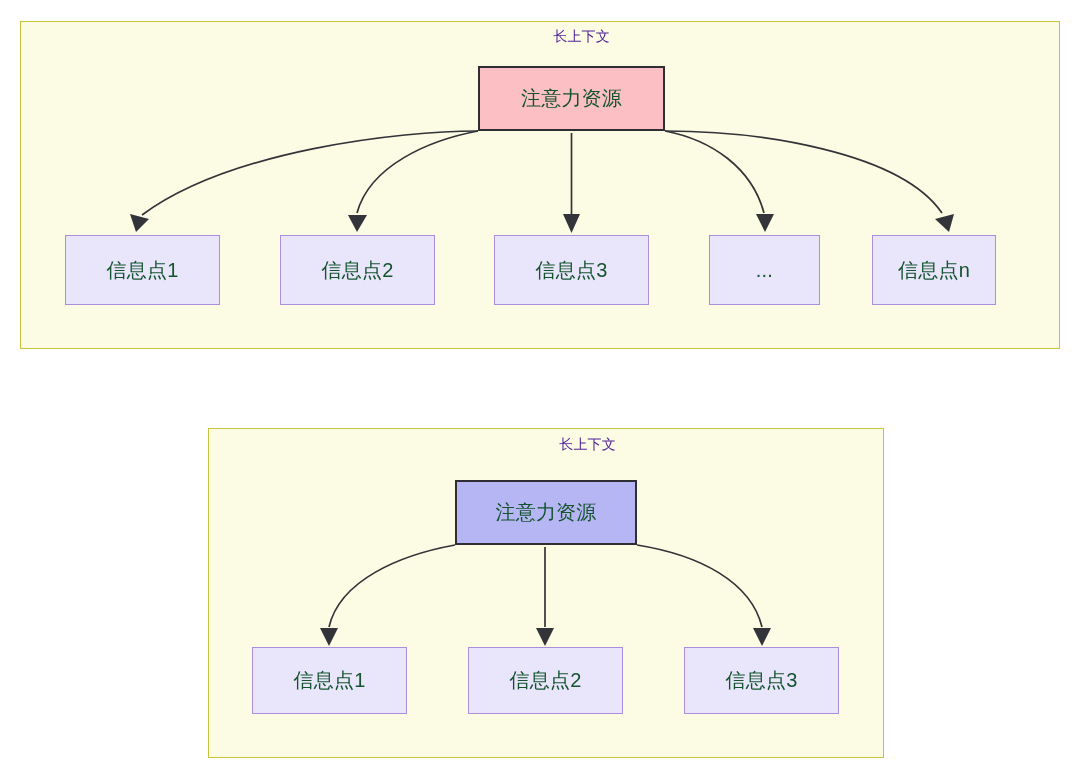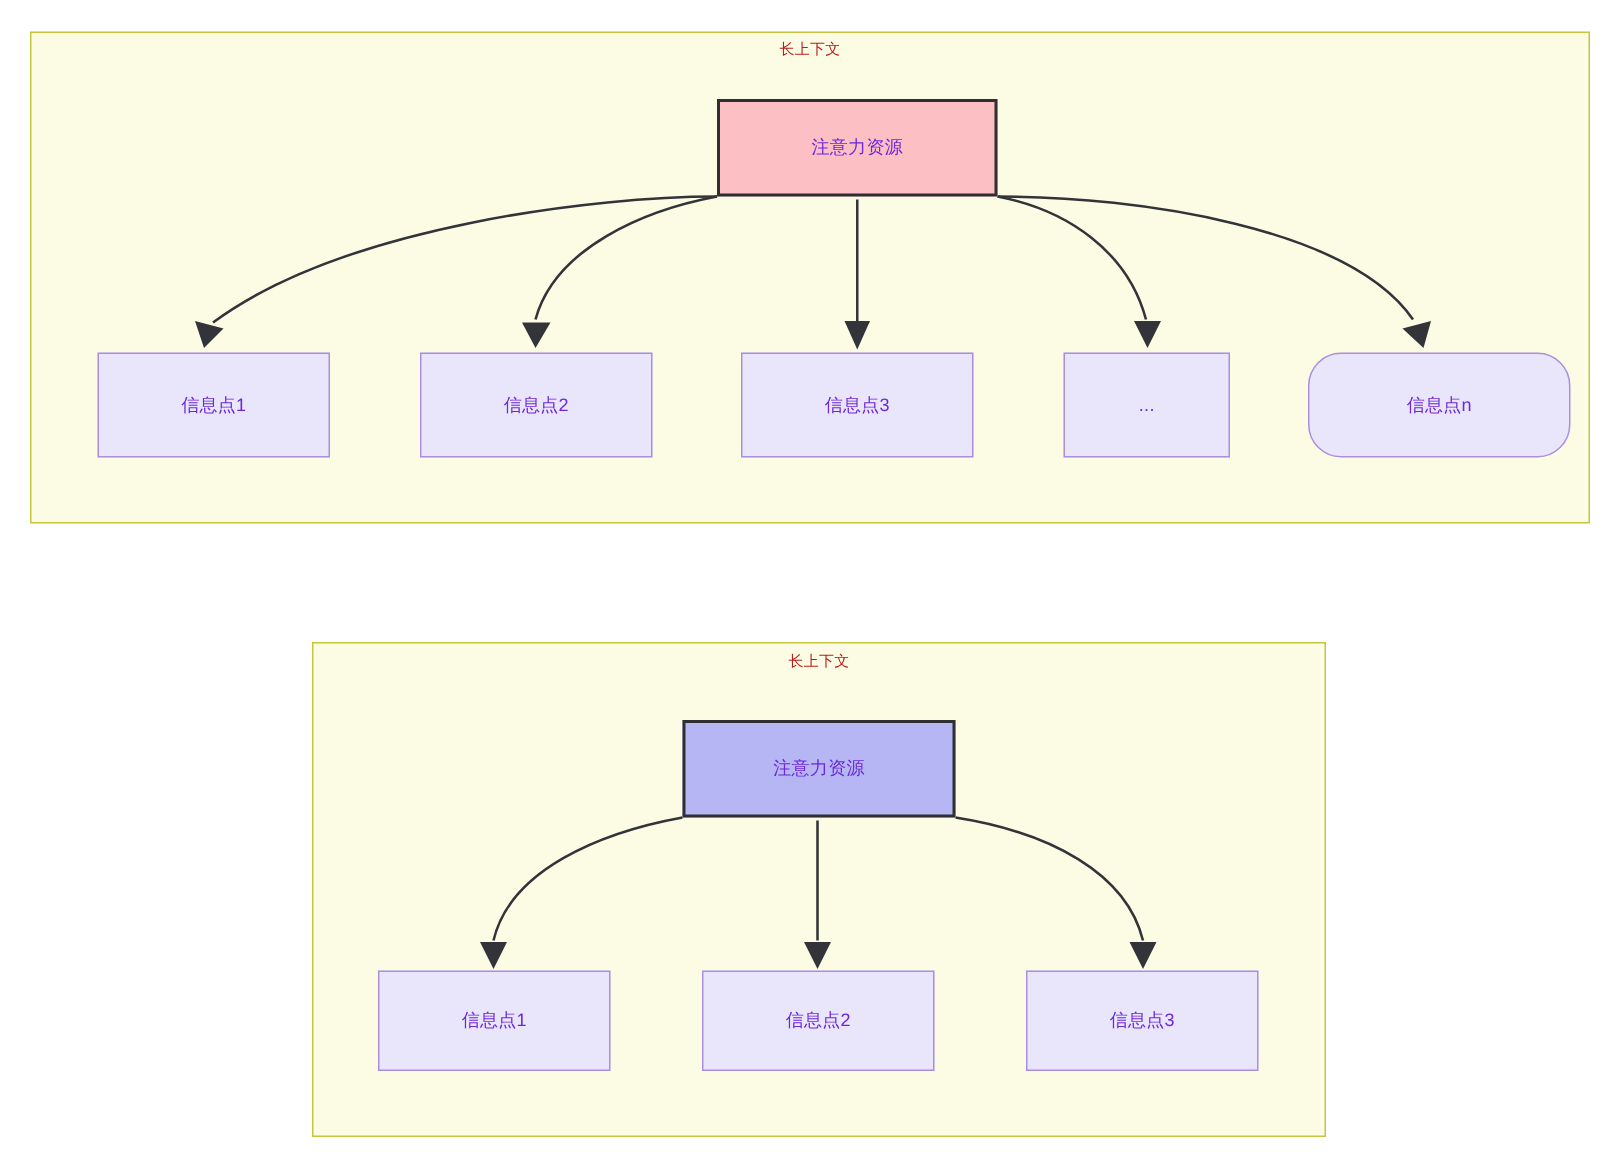--- a/index.html
+++ b/index.html
@@ -21,35 +21,35 @@
     height: 774px;
   }
   .group-box {
     position: absolute;
     box-sizing: border-box;
     background: #fcfce4;
     border: 1.6px solid #c5c53f;
   }
   .group-title {
     position: absolute;
-    text-align: center;
-    color: #b91c1c;
-    font-size: 10px;
+    text-align: right;
+    color: #4c1d95;
+    font-size: 14px;
     line-height: 1;
     white-space: nowrap;
     letter-spacing: 0.2px;
   }
   .node {
     position: absolute;
     box-sizing: border-box;
     display: flex;
     align-items: center;
     justify-content: center;
-    font-size: 12px;
-    color: #6d28d9;
+    font-size: 20px;
+    color: #14532d;
     letter-spacing: 0.2px;
     white-space: nowrap;
   }
   .node-root-long {
     background: #fbbfc4;
     border: 2.2px solid #2f2f33;
   }
   .node-root-short {
     background: #b6b6f5;
     border: 2.2px solid #2f2f33;
@@ -106,21 +106,21 @@
   <div class="node node-root-long" style="left:478px; top:66px; width:187px; height:65px;">注意力资源</div>
 
   <div class="node node-leaf" style="left:65px; top:235px; width:155px; height:70px;">信息点1</div>
 
   <div class="node node-leaf" style="left:280px; top:235px; width:155px; height:70px;">信息点2</div>
 
   <div class="node node-leaf" style="left:494px; top:235px; width:155px; height:70px;">信息点3</div>
 
   <div class="node node-leaf" style="left:709px; top:235px; width:111px; height:70px;">...</div>
 
-  <div class="node node-leaf" style="left:872px; top:235px; width:175px; height:70px;border-radius:22px;">信息点n</div>
+  <div class="node node-leaf" style="left:872px; top:235px; width:124px; height:70px;">信息点n</div>
 
   <div class="group-box" style="left:208px; top:428px; width:676px; height:330px;"></div>
 
   <div class="group-title" style="left:476px; top:437px; width:140px;">长上下文</div>
 
   <svg class="edges">
 
     <path d="M 455,545 C 400,555 340,580 329,627"></path>
     <polygon points="329,646 320,628 338,628"></polygon>
 

